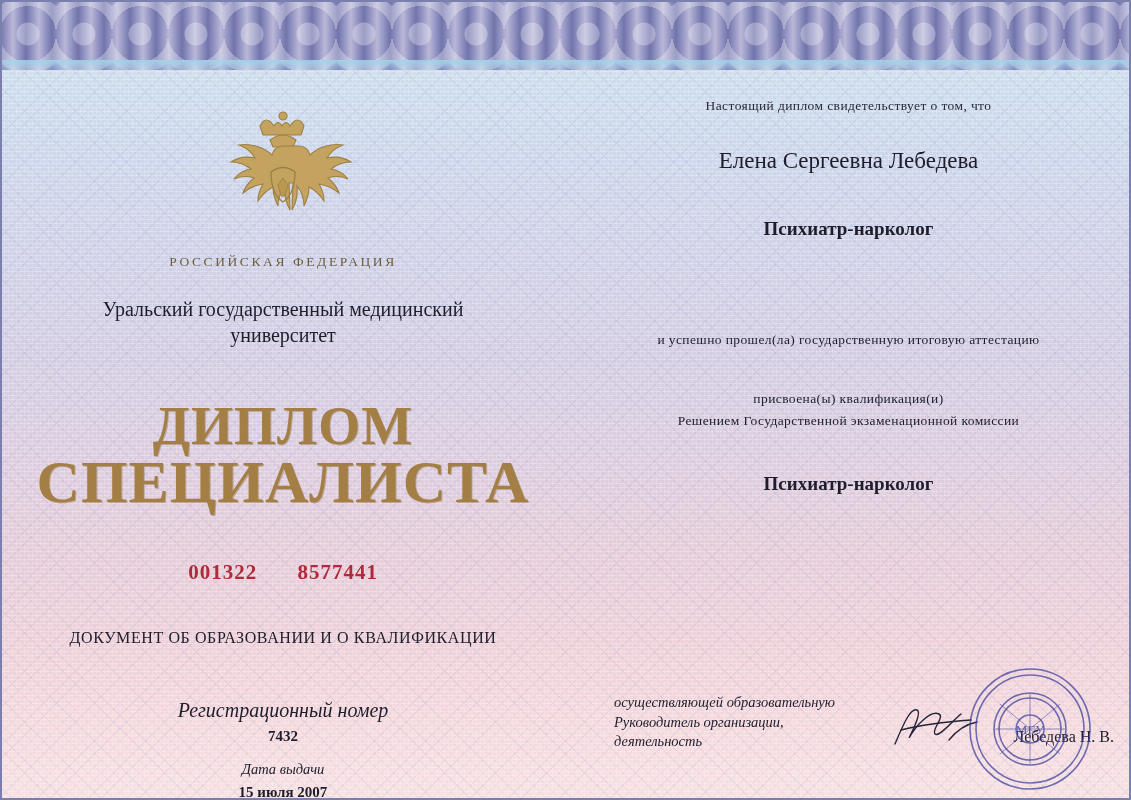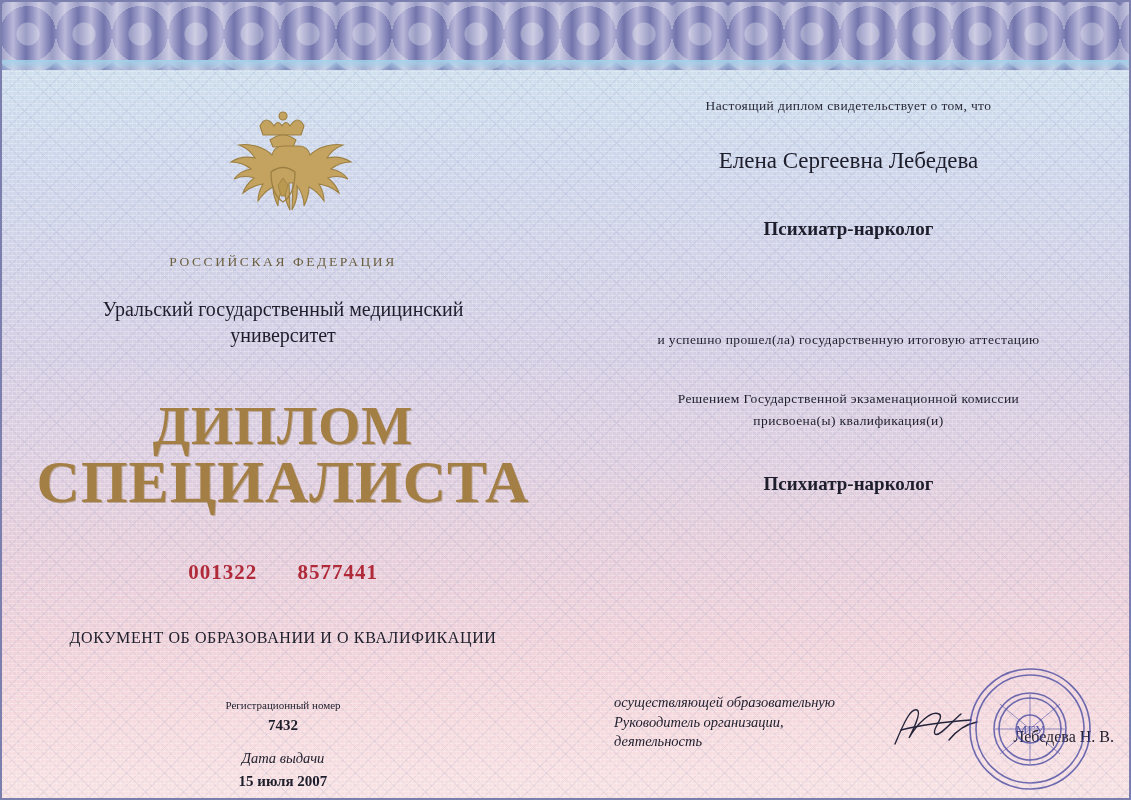--- a/index.html
+++ b/index.html
@@ -129,21 +129,22 @@
     margin-top: 44px;
     font-size: 16px;
     letter-spacing: 0.6px;
     color: #20202c;
   }
   .reg-block {
     margin-top: 52px;
     color: #1d1d2b;
   }
   .reg-label {
-    font-size: 11px;
+    font-size: 20px;
+    font-style: italic;
   }
   .reg-value {
     margin-top: 6px;
     font-size: 15px;
     font-weight: bold;
   }
   .date-label {
     margin-top: 16px;
     font-size: 14.5px;
     font-style: italic;
@@ -296,22 +297,22 @@
     <div class="r-line-small" style="margin-top:28px;">Настоящий диплом свидетельствует о том, что</div>
 
     <div class="r-name">Елена Сергеевна Лебедева</div>
 
 
     <div class="r-spec">Психиатр-нарколог</div>
 
     <div class="r-att">и успешно прошел(ла) государственную итоговую аттестацию</div>
 
     <div class="r-decision">
+      <div>присвоена(ы) квалификация(и)</div>
       <div>Решением Государственной экзаменационной комиссии</div>
-      <div>присвоена(ы) квалификация(и)</div>
     </div>
 
     <div class="r-qual">Психиатр-нарколог</div>
 
     <div class="sign-row">
       <div class="sign-title">
         <div>осуществляющей образовательную</div>
         <div>Руководитель организации,</div>
         <div>деятельность</div>
       </div>

